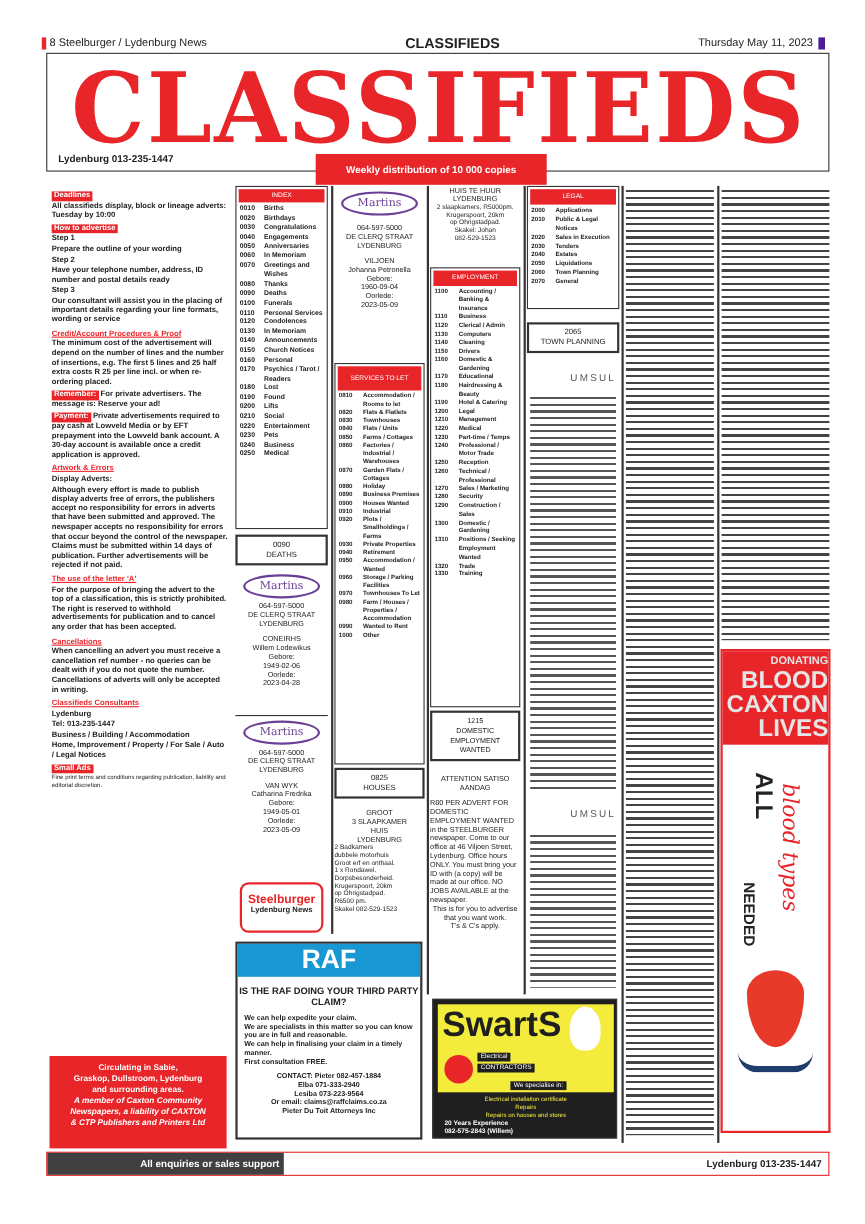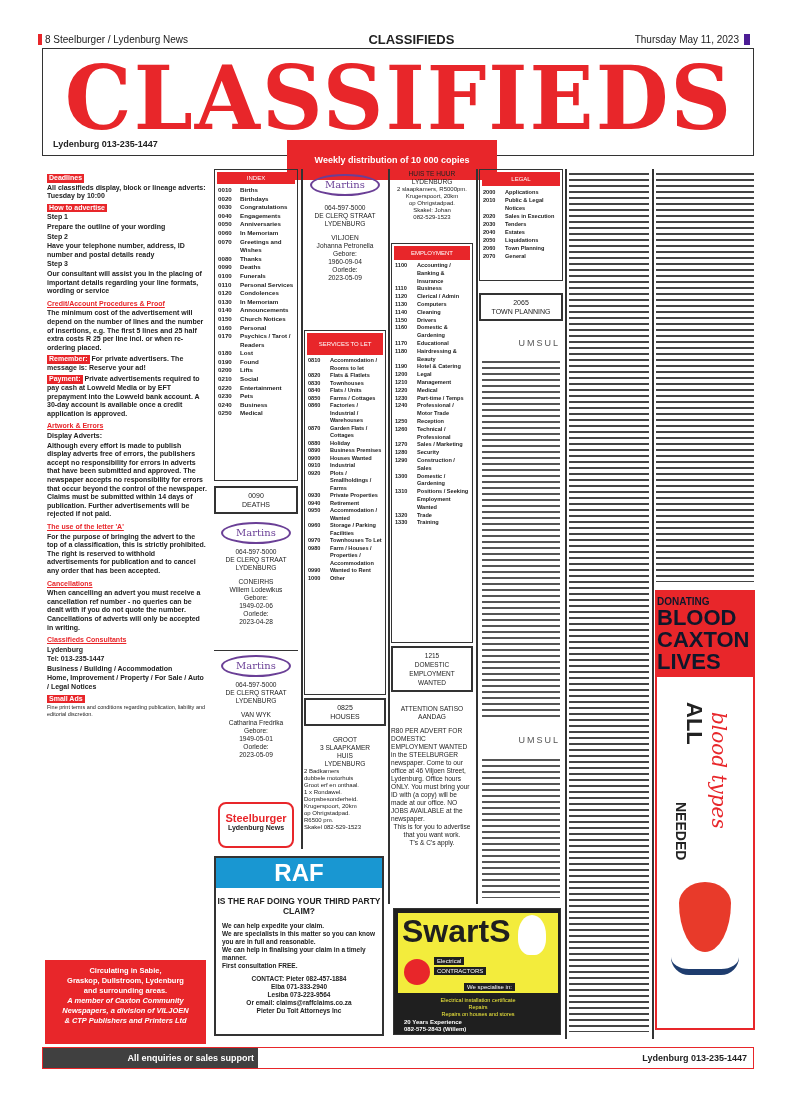--- a/index.html
+++ b/index.html
@@ -6,21 +6,21 @@
 body{width:786px;height:1113px;background:#fff;font-family:"Liberation Sans",sans-serif;color:#222;position:relative;overflow:hidden}
 .abs{position:absolute}
 .redbg{background:#e8262a;color:#fff}
 .topbar{left:38px;top:32px;width:712px;height:14px;font-size:10px;display:flex;justify-content:space-between;align-items:center}
 .topbar .lft{border-left:4px solid #e8262a;padding-left:3px}
 .topbar .rgt{border-right:6px solid #4c1d95;padding-right:5px}
 .topbar .mid{font-size:13px;font-weight:bold}
 .mast{left:42px;top:48px;width:712px;height:108px;border:1.5px solid #333}
 .mast .big{position:absolute;left:6px;top:0;width:700px;text-align:center;font-family:"DejaVu Serif",serif;font-weight:900;font-size:84px;color:#e8262a;letter-spacing:2px;line-height:100px;transform:scaleY(1.05)}
 .mast .phone{position:absolute;left:10px;top:90px;font-size:9px;font-weight:bold}
-.dist{left:287px;top:140px;width:210px;height:40px;font-size:9px;font-weight:bold;display:flex;align-items:center;justify-content:center}
+.dist{left:287px;top:140px;width:210px;height:28px;font-size:9px;font-weight:bold;display:flex;align-items:center;justify-content:center}
 .col1{left:47px;top:172px;width:160px;font-size:7px;line-height:8.6px;font-weight:bold}
 .col1 .h{display:inline-block;background:#e8262a;color:#fff;padding:0 2px;margin-top:2px}
 .col1 .hu{color:#e8262a;text-decoration:underline;display:block;margin-top:4px}
 .col1 p{margin:1px 0}
 .small{font-size:5.5px;line-height:6.5px;font-weight:normal}
 .promo{left:45px;top:960px;width:161px;height:84px;font-size:7.5px;line-height:10px;text-align:center;font-weight:bold;font-style:normal;padding:6px 4px}
 .vline{background:#333;width:1.5px}
 .boxcol{border:1.5px solid #333}
 .idx-head{height:12px;margin:2px;font-size:6px;display:flex;align-items:center;justify-content:center}
 .idx{font-size:6.2px;line-height:8.6px;font-weight:bold;padding:0 3px}
@@ -34,21 +34,21 @@
 .raf .q{font-size:8.5px;font-weight:bold;margin-top:8px;line-height:10px}
 .raf .b{font-size:6.5px;text-align:left;padding:6px 6px 0;line-height:8px;font-weight:bold}
 .raf .c{font-size:6.5px;line-height:8px;font-weight:bold;margin-top:5px}
 .swarts{left:393px;top:908px;width:168px;height:127px;background:#1f1f1f;border:1px solid #333}
 .swarts .y{position:absolute;left:4px;top:4px;width:160px;height:80px;background:#f3ec3c}
 .swarts .name{position:absolute;left:8px;top:4px;font-size:32px;color:#1f1f1f;font-weight:bold}
 .swarts .bulb{position:absolute;right:14px;top:6px;width:28px;height:40px;background:#fff;border-radius:50% 50% 40% 40%}
 .swarts .bolt{position:absolute;left:10px;top:50px;width:26px;height:26px;background:#e8262a;border-radius:50%}
 .fine{font-size:4.8px;line-height:5.8px;color:#333}
 .blood{left:655px;top:590px;width:100px;height:440px;border:2px solid #e8262a}
-.blood .top{background:#e8262a;color:#0f172a;text-align:left;font-weight:bold;padding:4px 0}
+.blood .top{background:#e8262a;color:#e5e5e5;text-align:right;font-weight:bold;padding:4px 0}
 .blood .top .s{font-size:10px}
 .blood .top .l{font-size:22px;line-height:22px}
 .vert{position:absolute;writing-mode:vertical-rl;font-weight:bold}
 .drop{position:absolute;left:22px;top:290px;width:52px;height:70px;background:#e83a2a;border-radius:50% 50% 50% 50%/30% 30% 70% 70%}
 .bottom{left:42px;top:1047px;width:712px;height:22px;border:1.5px solid #e8262a;display:flex;align-items:center;font-size:9px;font-weight:bold}
 .bottom .l{background:#404040;color:#fff;height:100%;width:215px;display:flex;align-items:center;justify-content:flex-end;padding-right:4px}
 .bottom .r{flex:1;text-align:right;padding-right:6px}
 </style>
 </head>
 <body>
@@ -92,21 +92,21 @@
   <p>Business / Building / Accommodation</p>
   <p>Home, Improvement / Property / For Sale / Auto / Legal Notices</p>
   <span class="h">Small Ads</span>
   <p class="small">Fine print terms and conditions regarding publication, liability and editorial discretion.</p>
 </div>
 <div class="abs promo redbg">
   <div>Circulating in Sabie,</div>
   <div>Graskop, Dullstroom, Lydenburg</div>
   <div>and surrounding areas.</div>
   <div style="font-style:italic">A member of Caxton Community</div>
-  <div style="font-style:italic">Newspapers, a division of VILJOEN</div>
+  <div style="font-style:italic">Newspapers, a liability of CAXTON</div>
   <div style="font-style:italic">&amp; CTP Publishers and Printers Ltd</div>
 </div>
 
 <div class="abs boxcol" style="left:214px;top:169px;width:84px;height:312px">
   <div class="idx-head redbg">INDEX</div>
   <div class="idx" id="idx-list">
       <div class="row">
         <span class="code">0010</span>
         <span>Births</span>
       </div>

